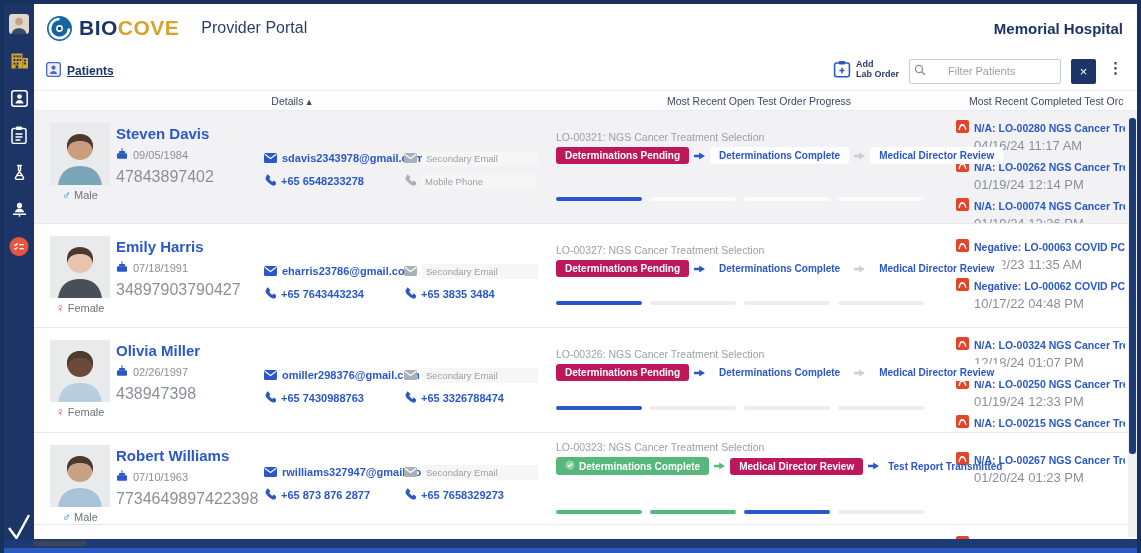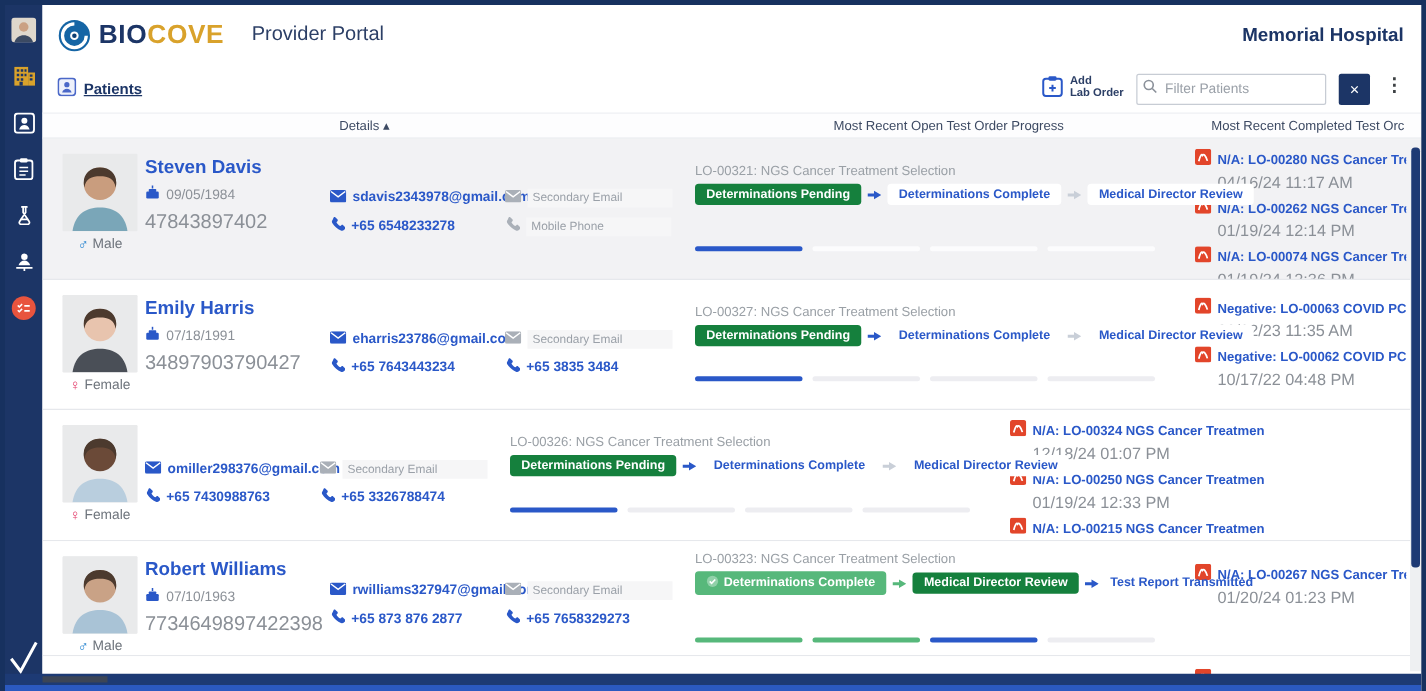--- a/index.html
+++ b/index.html
@@ -16,21 +16,21 @@
   .brand{font-size:21px;font-weight:bold;letter-spacing:.5px;}
   .brand .bio{color:#1c3566;}
   .brand .cove{color:#d9a22b;}
   .portal{font-size:16px;color:#2c3f66;margin-left:16px;font-weight:500;}
   .org{margin-left:auto;font-size:15px;font-weight:bold;color:#1c3566;}
   .toolbar{height:38px;display:flex;align-items:center;padding:0 12px;flex:0 0 38px;}
   .section-label{display:flex;align-items:center;gap:6px;font-size:12px;font-weight:bold;color:#1c3566;text-decoration:underline;}
   .tb-right{margin-left:auto;display:flex;align-items:flex-start;gap:10px;}
   .add-order{display:flex;align-items:center;gap:5px;cursor:pointer;}
   .add-order .txt{font-size:9px;line-height:10px;color:#2c3f66;font-weight:600;}
-  .searchbox{display:flex;align-items:center;border:1px solid #c7ccd4;border-radius:2px;background:#fff;height:25px;width:152px;padding:0 4px;gap:4px;}
+  .searchbox{display:flex;align-items:center;border:1px solid #c7ccd4;border-radius:2px;background:#fff;height:25px;width:152px;padding:0 4px;gap:20px;}
   .searchbox input{border:none;outline:none;font-size:11px;width:110px;color:#333;font-family:"Liberation Sans",sans-serif;}
   .searchbox input::placeholder{color:#9aa0a8;}
   .clear-btn{width:25px;height:25px;background:#1c3566;color:#fff;font-size:13px;display:flex;align-items:center;justify-content:center;border-radius:2px;cursor:pointer;}
   .menu-dots{font-size:15px;font-weight:bold;color:#3c4043;cursor:pointer;padding:0 2px;}
   
   .colheads{height:21px;flex:0 0 21px;display:flex;align-items:center;font-size:10.5px;color:#3d4a63;border-top:1px solid #eef0f3;border-bottom:1px solid #e7eaee;background:#fdfdfe;}
   .ch-details{width:515px;text-align:center;}
   .ch-open{width:420px;text-align:center;}
   .ch-completed{flex:1;text-align:left;white-space:nowrap;overflow:hidden;padding-right:2px;}
   
@@ -54,21 +54,21 @@
   .cell-contact2{width:152px;flex:0 0 152px;padding-top:40px;}
   .prow.r4 .cell-contact,.prow.r4 .cell-contact2{padding-top:32px;}
   .cline{display:flex;align-items:center;gap:5px;margin-bottom:9px;height:14px;}
   .cval{font-size:11px;font-weight:bold;color:#2a58c8;white-space:nowrap;}
   .cph{display:inline-block;width:116px;background:#f6f6f7;color:#9aa0a8;font-size:9.5px;padding:2px 4px;white-space:nowrap;overflow:hidden;}
   .cell-progress{width:400px;flex:0 0 400px;padding-top:20px;position:relative;}
   .prow.r4 .cell-progress{padding-top:8px;}
   .order-label{font-size:10.5px;color:#9aa0a6;margin-bottom:4px;white-space:nowrap;}
   .stages{display:flex;align-items:center;gap:5px;}
   .chip{font-size:10px;font-weight:bold;padding:3px 9px;border-radius:3px;white-space:nowrap;display:flex;align-items:center;gap:4px;cursor:pointer;}
-  .chip.active{background:#15803d;color:#fff;}
+  .chip.active{background:#be185d;color:#fff;}
   .chip.plain{background:#fff;color:#2a58c8;}
   .chip.done{background:#57b87b;color:#fff;}
   .chip.text{background:transparent;color:#2a58c8;font-weight:600;padding:3px 4px;}
   .arrow{display:flex;align-items:center;}
   .bar{position:absolute;bottom:22px;left:0;display:flex;gap:8px;}
   .prow.r4 .bar{bottom:10px;}
   .seg{width:86px;height:4px;border-radius:2px;}
   .seg.blue{background:#2a58c8;}
   .seg.green{background:#57b87b;}
   .seg.idle{background:#ededf1;}
@@ -448,20 +448,32 @@
                 <rect width="60" height="62" fill="#e9eaeb"></rect>
                 <circle cx="30" cy="24" r="13" fill="#6b4a38"></circle>
                 <path d="M30 11c-8 0-13 5-13 12 0 2 .5 4 .5 4 1-7 6-9 12.5-9s11.5 2 12.5 9c0 0 .5-2 .5-4 0-7-5-12-13-12z" fill="#4c3a2e"></path>
                 <path d="M8 62c2-14 11-19 22-19s20 5 22 19z" fill="#b9cede"></path>
               </svg></div>
             <div class="gender">
               <span class="gsym" style="color: rgb(226, 58, 104);">♀</span>
               <span>Female</span>
             </div>
           </div>
+          <div class="cell-details">
+            <a class="pname" href="#">Olivia Miller</a>
+            <div class="dline">
+              <span><svg width="12" height="12" viewBox="0 0 12 12">
+                  <rect x="1" y="5.2" width="10" height="5.6" rx="1" fill="#2a58c8"></rect>
+                  <rect x="3" y="3.1" width="6" height="2.4" rx="0.6" fill="#2a58c8"></rect>
+                  <rect x="5.4" y="0.4" width="1.2" height="2.4" fill="#2a58c8"></rect>
+                </svg></span>
+              <span>02/26/1997</span>
+            </div>
+            <div class="pid">438947398</div>
+          </div>
           <div class="cell-contact">
             <div class="cline">
               <span><svg width="13" height="10" viewBox="0 0 13 10">
                   <rect width="13" height="10" rx="1.5" fill="#2a58c8"></rect>
                   <path d="M0.8 1.2l5.7 4.2 5.7-4.2" stroke="#fff" stroke-width="1.2" fill="none"></path>
                 </svg></span>
               <span class="cval">omiller298376@gmail.com</span>
             </div>
             <div class="cline">
               <span><svg width="12" height="12" viewBox="0 0 14 14">

